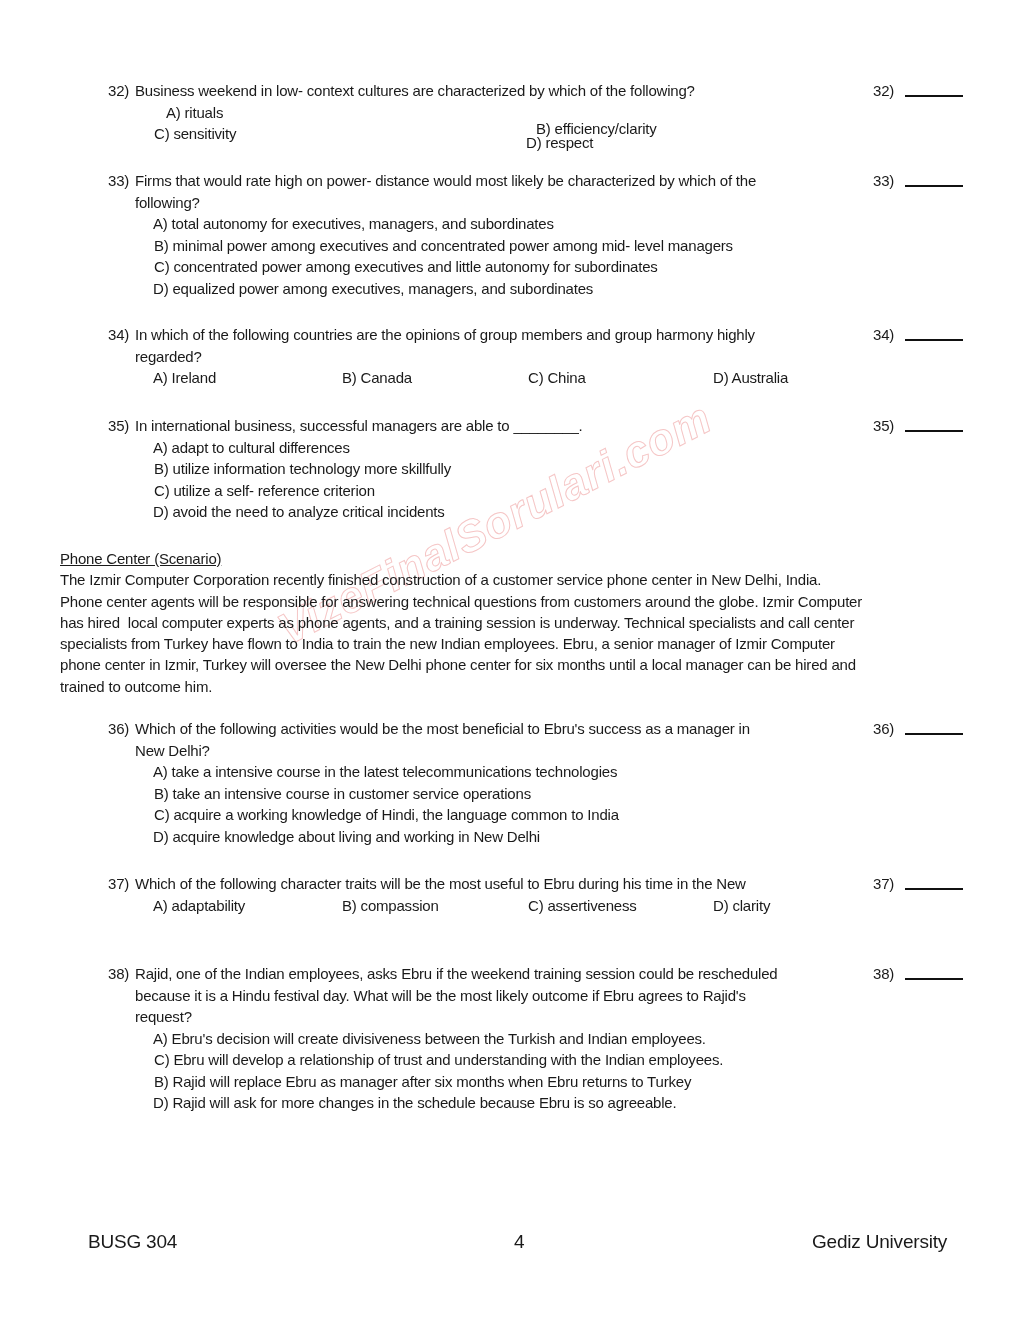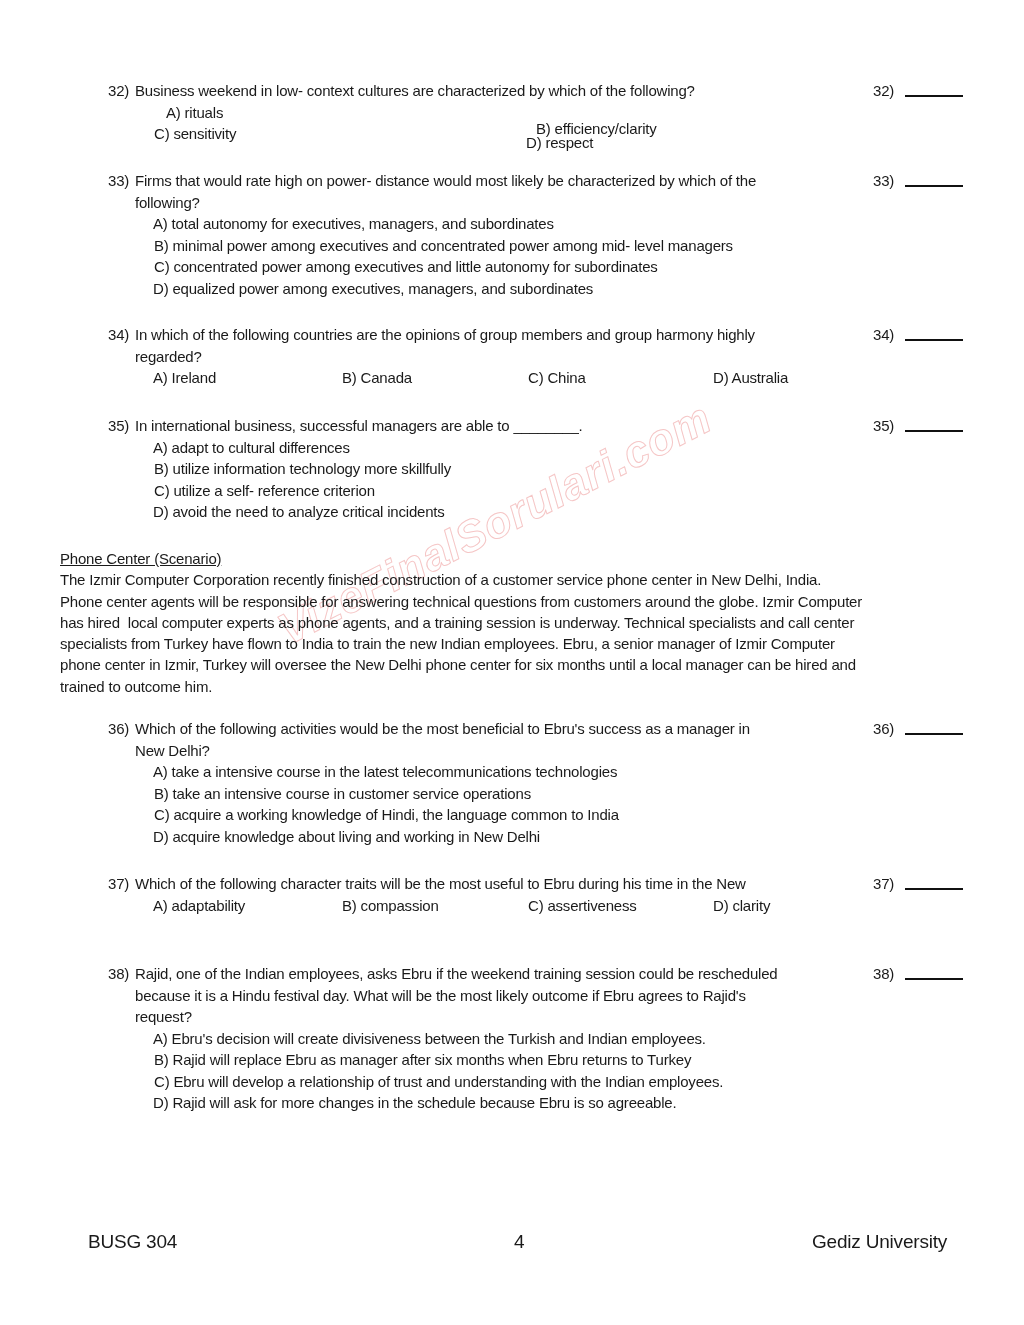--- a/index.html
+++ b/index.html
@@ -128,20 +128,20 @@
 
 <div class="q" style="top:963px;">
   <div class="qline">
     <span class="qnum">38)</span><span class="qtext">Rajid, one of the Indian employees, asks Ebru if the weekend training session could be rescheduled</span>
     <span class="ansnum">38)</span>
     <span class="blank"></span>
   </div>
   <div class="qcont">because it is a Hindu festival day. What will be the most likely outcome if Ebru agrees to Rajid's</div>
   <div class="qcont">request?</div>
   <div class="opt"><span>A)</span> <span>Ebru's decision will create divisiveness between the Turkish and Indian employees.</span></div>
+  <div class="opt c"><span>C)</span> <span>Ebru will develop a relationship of trust and understanding with the Indian employees.</span></div>
   <div class="opt b"><span>B)</span> <span>Rajid will replace Ebru as manager after six months when Ebru returns to Turkey</span></div>
-  <div class="opt c"><span>C)</span> <span>Ebru will develop a relationship of trust and understanding with the Indian employees.</span></div>
   <div class="opt"><span>D)</span> <span>Rajid will ask for more changes in the schedule because Ebru is so agreeable.</span></div>
 </div>
 
 <div class="footer" style="left:88px;">BUSG 304</div>
 <div class="footer" style="left:514px;">4</div>
 <div class="footer" style="left:812px;">Gediz University</div>
 
 </body></html>

